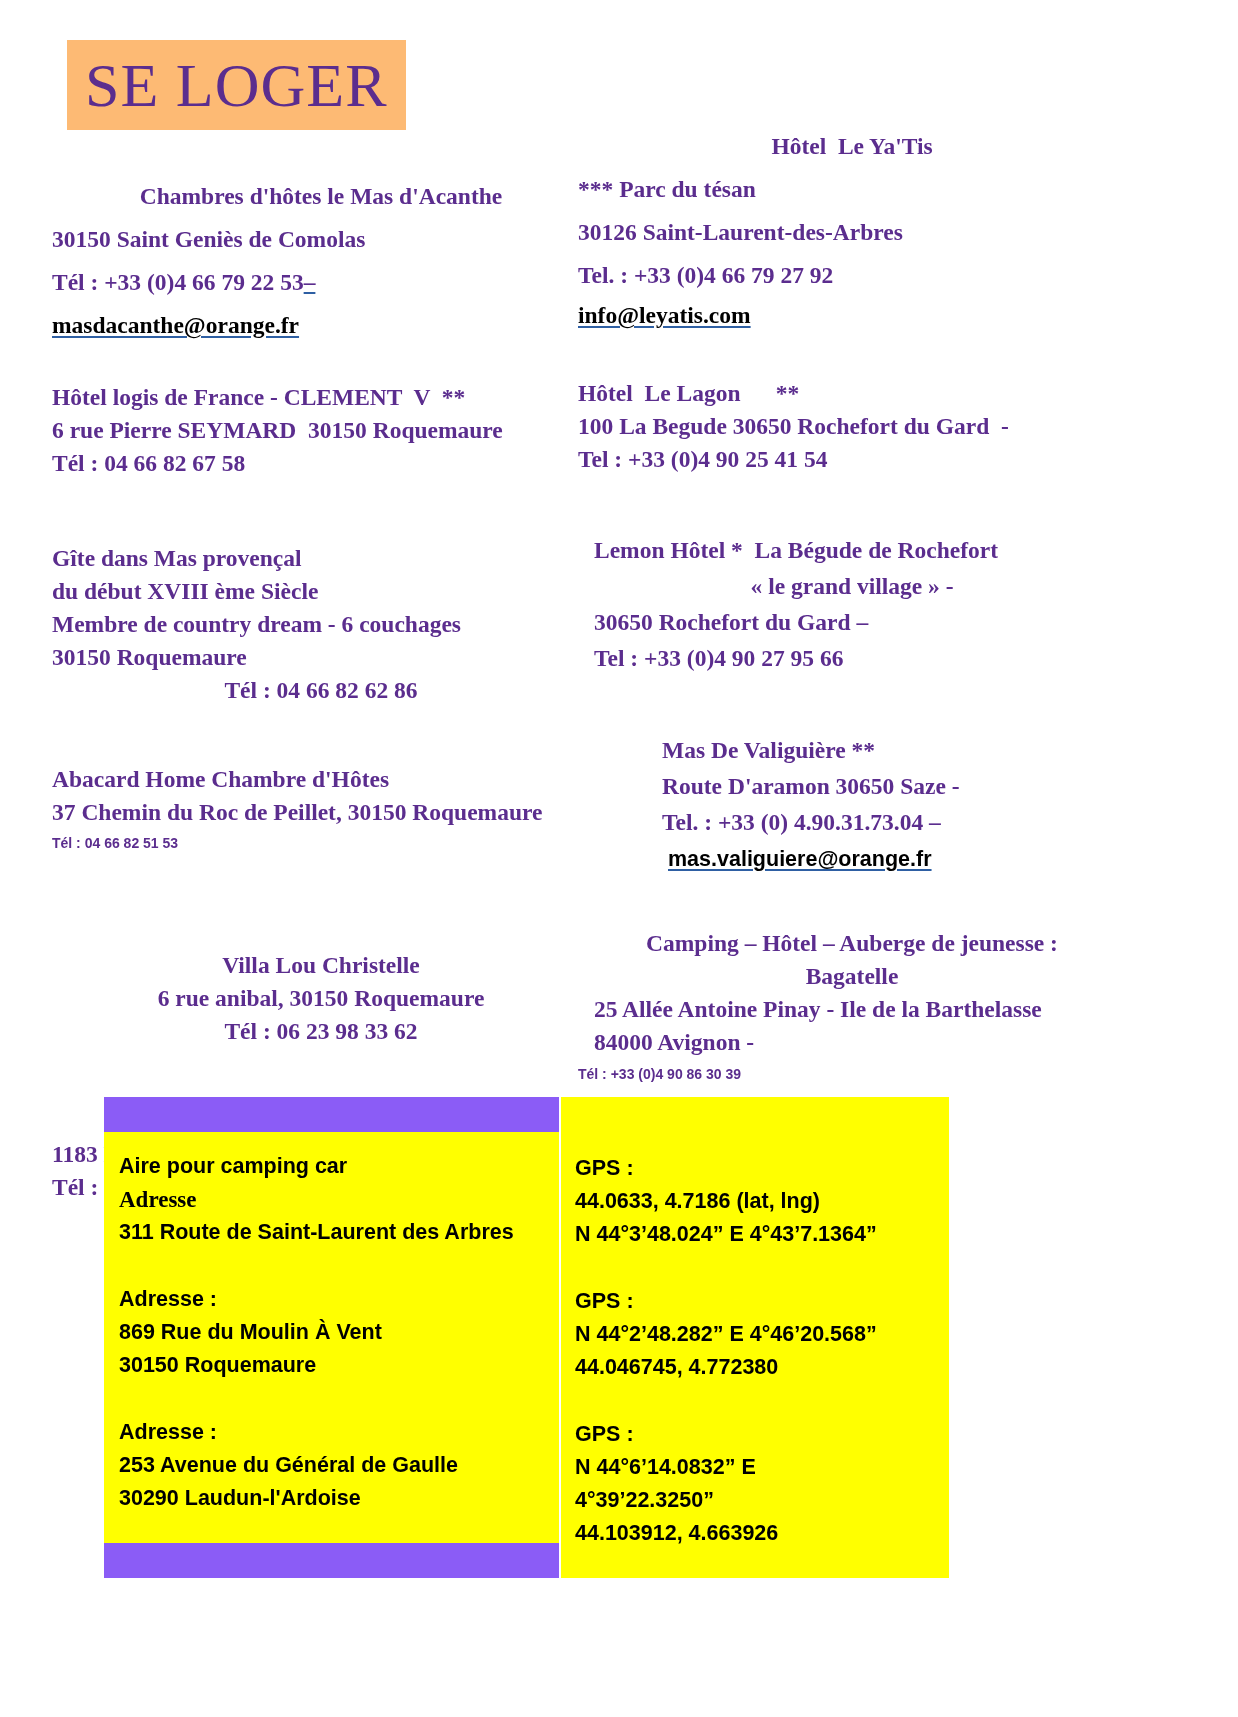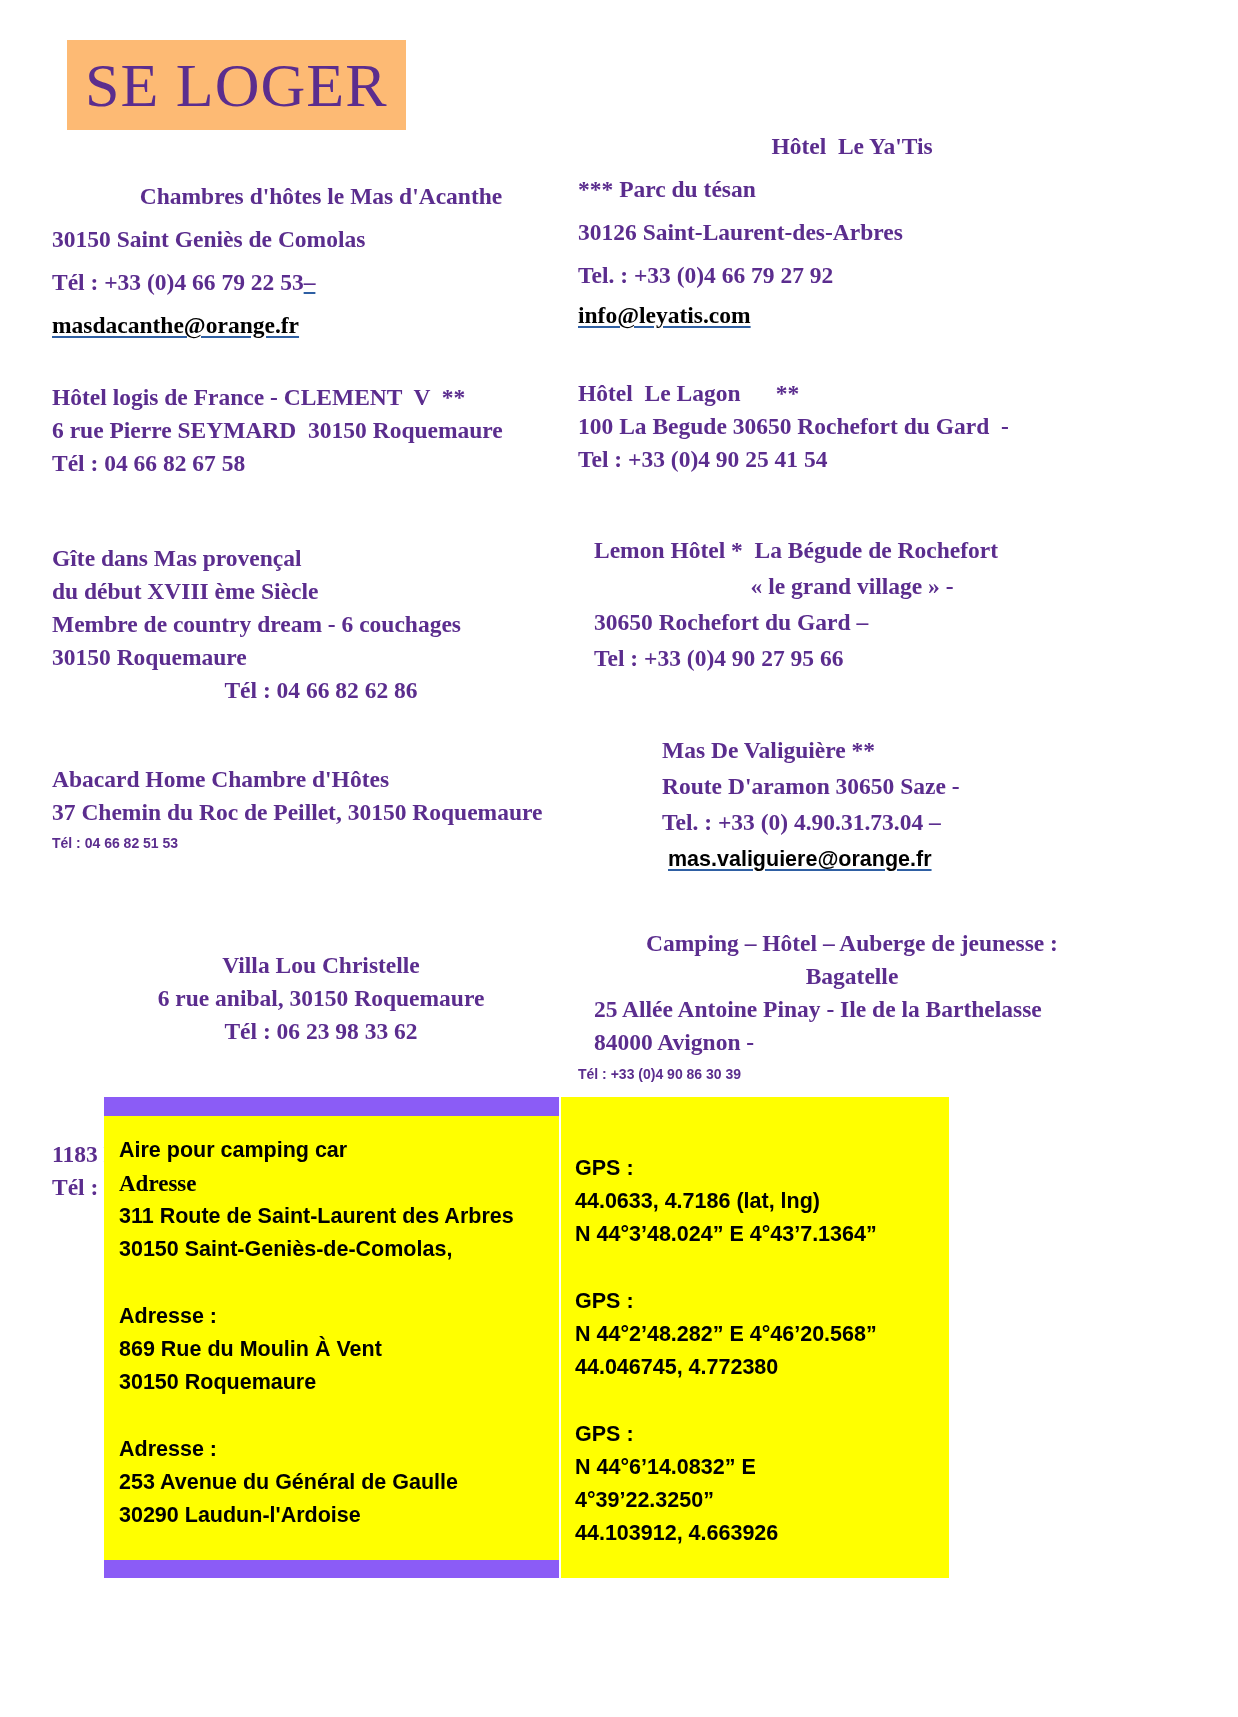--- a/index.html
+++ b/index.html
@@ -219,21 +219,20 @@
     </div>
 
   </div>
 
   <div class="yellow-table">
 
     <div class="yt-col yt-col-left">
       <div class="yt-line">Aire pour camping car</div>
       <div class="yt-line serif">Adresse</div>
       <div class="yt-line">311 Route de Saint-Laurent des Arbres</div>
-      <div class="yt-line">30150 Saint-Geniès-de-Comolas,</div>
 
       <div class="yt-gap"></div>
 
       <div class="yt-line">Adresse :</div>
       <div class="yt-line">869 Rue du Moulin À Vent</div>
       <div class="yt-line">30150 Roquemaure</div>
 
       <div class="yt-gap"></div>
 
       <div class="yt-line">Adresse :</div>

